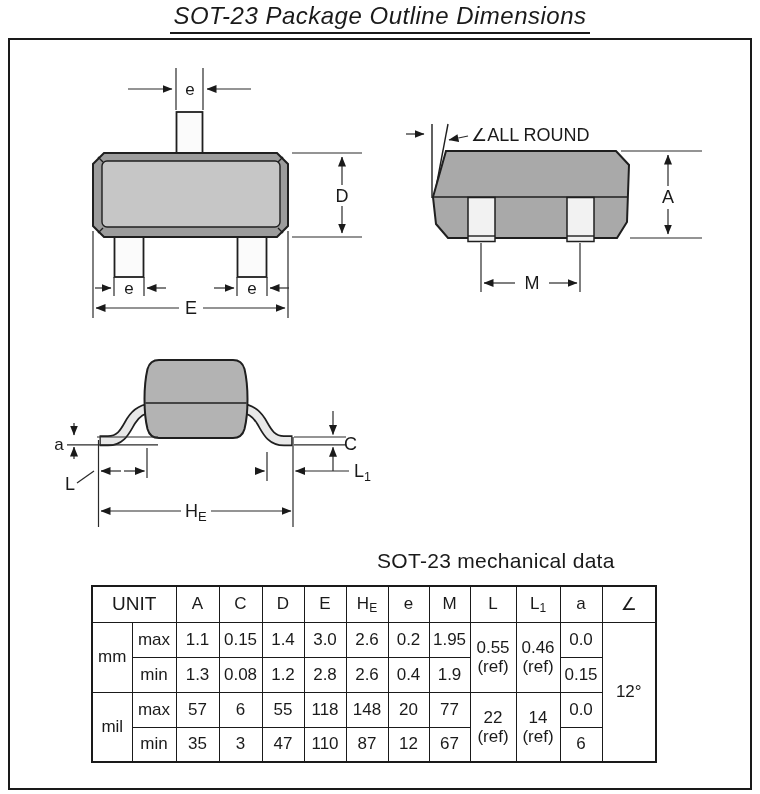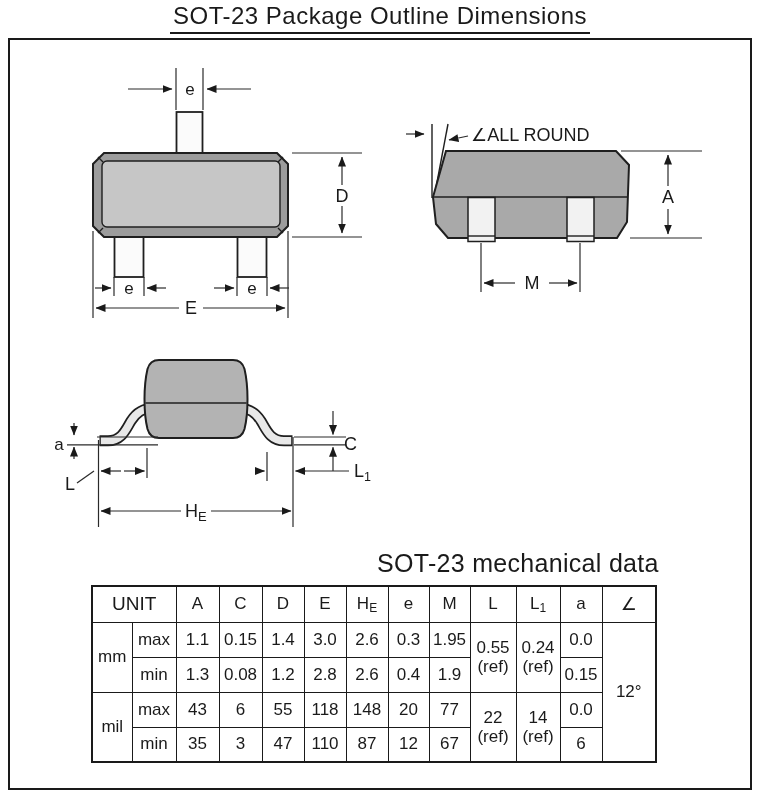--- a/index.html
+++ b/index.html
@@ -4,38 +4,38 @@
 <style>
   html,body { margin:0; padding:0; }
   body {
     width:760px; height:794px; position:relative;
     background:#ffffff; color:#1a1a1a;
     font-family:"Liberation Sans", sans-serif;
     overflow:hidden;
   }
   .page-title {
     position:absolute; top:2px; left:0; width:100%;
-    text-align:center; font-size:24px; letter-spacing:.5px;
+    text-align:center; font-size:24px; letter-spacing:.5px;font-style:italic;
   }
   .page-title span {
     display:inline-block; border-bottom:2px solid #1a1a1a; padding:0 3px 2px;
   }
   .frame {
     position:absolute; left:8px; top:38px; width:740px; height:748px;
     border:2px solid #1a1a1a;
   }
   svg.drawing { position:absolute; left:0; top:0; }
   .thin { stroke:#1f1f1f; stroke-width:1.4; fill:none; }
   .dim  { stroke:#2a2a2a; stroke-width:1.2; fill:none; }
   text  { stroke:none; }
   .lbl  { font-family:"Liberation Sans", sans-serif; font-size:18px; fill:#1a1a1a; }
   .lbl-s{ font-size:17px; }
   .tbl-title {
     position:absolute; left:377px; top:549px;
-    font-size:25px; letter-spacing:.3px;
+    font-size:21px; letter-spacing:.3px;
   }
   table.mech {
     position:absolute; left:91px; top:585px;
     border-collapse:collapse; table-layout:fixed;
     font-size:17px; text-align:center; border:2px solid #1a1a1a;
   }
   table.mech th, table.mech td {
     border:1.5px solid #1a1a1a; padding:0; font-weight:normal;
     overflow:hidden;
   }
@@ -232,48 +232,48 @@
     <th class="angle-h">∠</th>
   </tr>
   <tr class="row">
     <td rowspan="2">mm</td>
     <td>max</td>
     <td>1.1</td>
     <td>0.15</td>
     <td>1.4</td>
     <td>3.0</td>
     <td>2.6</td>
-    <td>0.3</td>
+    <td>0.2</td>
     <td>1.95</td>
     <td rowspan="2" class="refcell">
       <div>0.55</div>
       <div>(ref)</div>
     </td>
     <td rowspan="2" class="refcell">
-      <div>0.24</div>
+      <div>0.46</div>
       <div>(ref)</div>
     </td>
     <td>0.0</td>
     <td rowspan="4">12°</td>
   </tr>
   <tr class="row">
     <td>min</td>
     <td>1.3</td>
     <td>0.08</td>
     <td>1.2</td>
     <td>2.8</td>
     <td>2.6</td>
     <td>0.4</td>
     <td>1.9</td>
     <td>0.15</td>
   </tr>
   <tr class="row">
     <td rowspan="2">mil</td>
     <td>max</td>
-    <td>43</td>
+    <td>57</td>
     <td>6</td>
     <td>55</td>
     <td>118</td>
     <td>148</td>
     <td>20</td>
     <td>77</td>
     <td rowspan="2" class="refcell">
       <div>22</div>
       <div>(ref)</div>
     </td>

